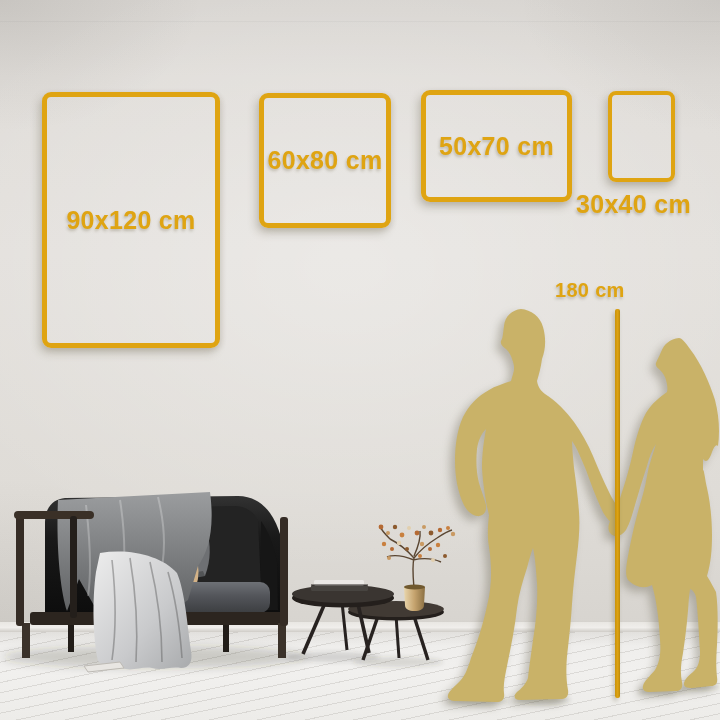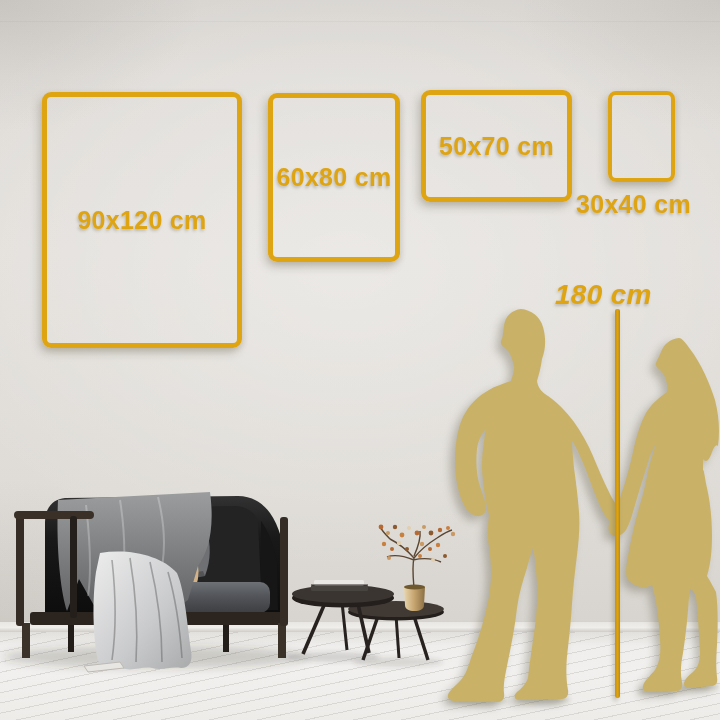--- a/index.html
+++ b/index.html
@@ -51,27 +51,27 @@
     position:absolute;box-sizing:border-box;
     border:5px solid var(--accent-gold);border-radius:9px;
     box-shadow:-3px 5px 9px rgba(95,85,60,.28), 2px 2px 5px rgba(95,85,60,.12);
     display:flex;align-items:center;justify-content:center;
   }
   .frame-label,.floating-label{
     color:var(--accent-gold);font-weight:bold;font-size:25px;letter-spacing:.3px;
     text-shadow:-1px 2px 3px rgba(100,88,60,.30);white-space:nowrap;
   }
   .floating-label{position:absolute;text-align:left;}
-  .f-90x120{left:42px;top:92px;width:200px;height:256px;}
-  .f-60x80 {left:268px;top:93px;width:132px;height:169px;text-align:right;}
+  .f-90x120{left:42px;top:92px;width:178px;height:256px;}
+  .f-60x80 {left:259px;top:93px;width:132px;height:135px;text-align:right;}
   .f-50x70 {left:421px;top:90px;width:151px;height:112px;}
   .f-30x40 {left:608px;top:91px;width:67px;height:91px;border-width:4px;border-radius:8px;}
   .l-30x40 {left:576px;top:190px;width:132px;}
   
-  .h-label{left:555px;top:279px;width:122px;font-size:28px;font-style:italic;}
+  .h-label{left:555px;top:279px;width:122px;font-size:20px;}
   .h-line{
     position:absolute;left:615px;top:309px;width:5px;height:389px;
     background:linear-gradient(90deg,#C8920C,var(--accent-gold) 55%,#B9860A);
     border-radius:2px;z-index:6;
     box-shadow:-2px 3px 4px rgba(100,88,60,.30);
   }
   .art{position:absolute;left:0;top:0;z-index:2;}
   .couple{z-index:5;}
   .labels{z-index:7;}
 </style>

